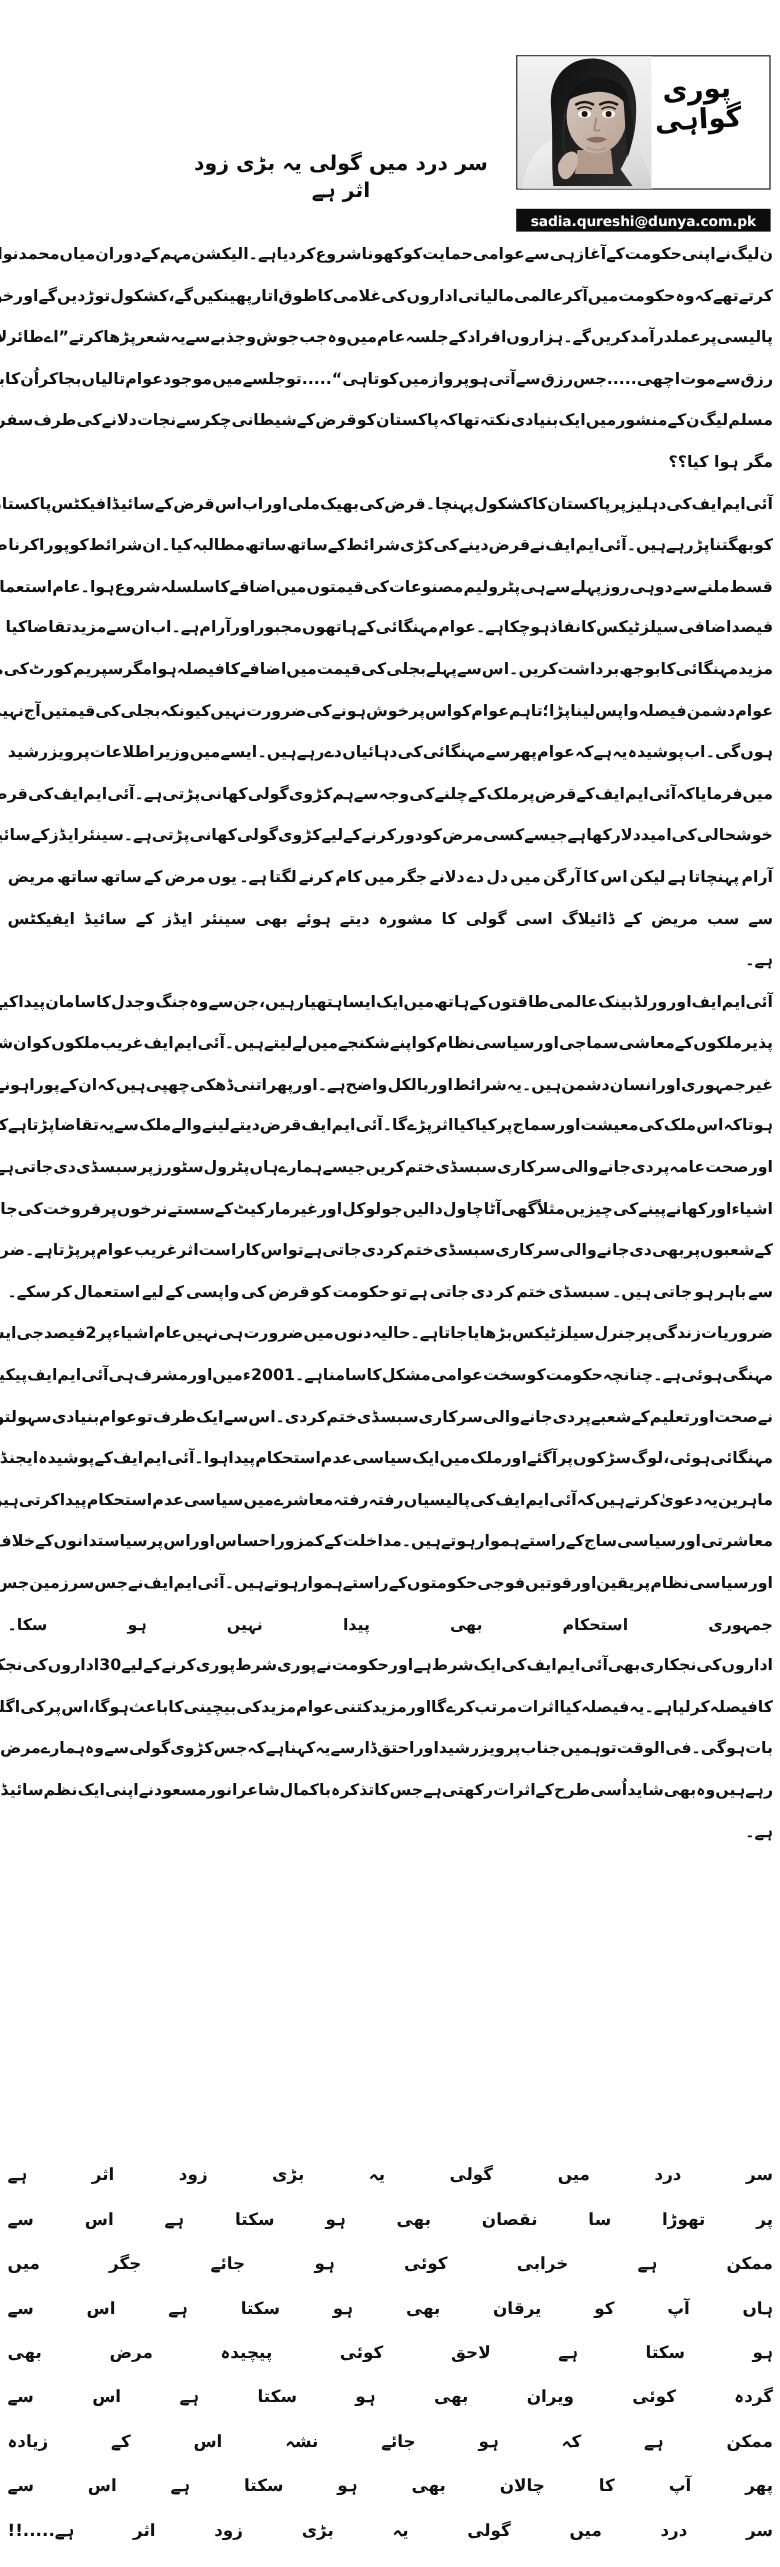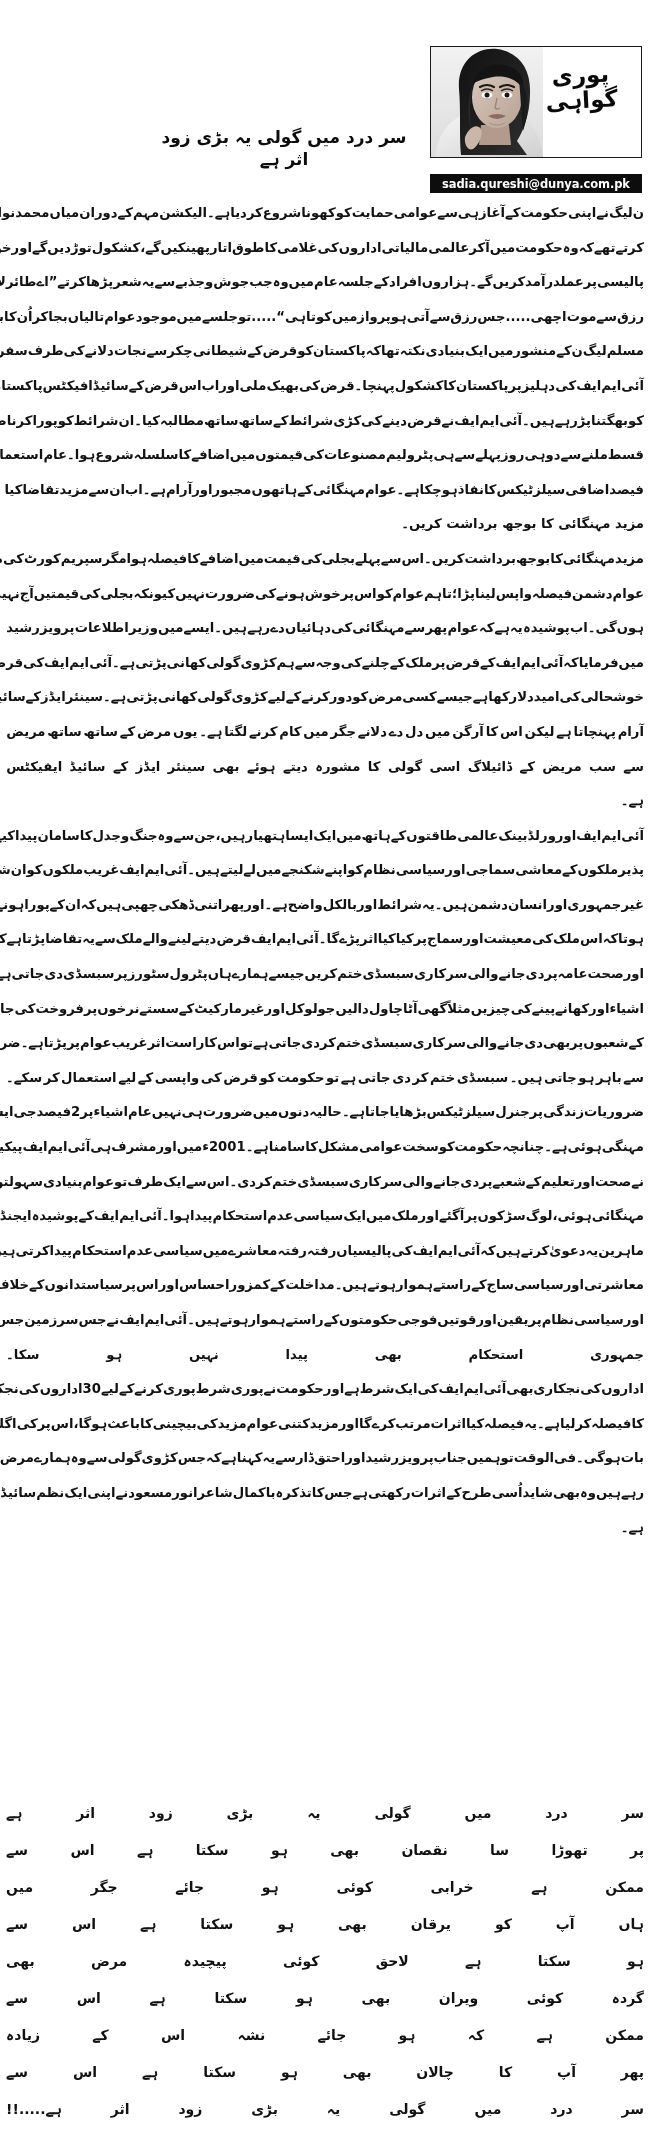--- a/index.html
+++ b/index.html
@@ -351,20 +351,23 @@
         <span>کے</span>
         <span>شیطانی</span>
         <span>چکر</span>
         <span>سے</span>
         <span>نجات</span>
         <span>دلانے</span>
         <span>کی</span>
         <span>طرف</span>
         <span>سفر</span>
       </div>
+      <div class="jline tail">
+        <span>مگر ہوا کیا؟؟</span>
+      </div>
     </div>
     <div class="para">
       <div class="jline">
         <span>آئی</span>
         <span>ایم</span>
         <span>ایف</span>
         <span>کی</span>
         <span>دہلیز</span>
         <span>پر</span>
         <span>پاکستان</span>
@@ -451,23 +454,20 @@
         <span>مجبور</span>
         <span>اور</span>
         <span>آرام</span>
         <span>ہے۔</span>
         <span>اب</span>
         <span>ان</span>
         <span>سے</span>
         <span>مزید</span>
         <span>تقاضا</span>
         <span>کیا</span>
-      </div>
-      <div class="jline tail">
-        <span>مزید مہنگائی کا بوجھ برداشت کریں۔</span>
       </div>
     </div>
     <div class="para">
       <div class="jline">
         <span>مزید</span>
         <span>مہنگائی</span>
         <span>کا</span>
         <span>بوجھ</span>
         <span>برداشت</span>
         <span>کریں۔</span>

